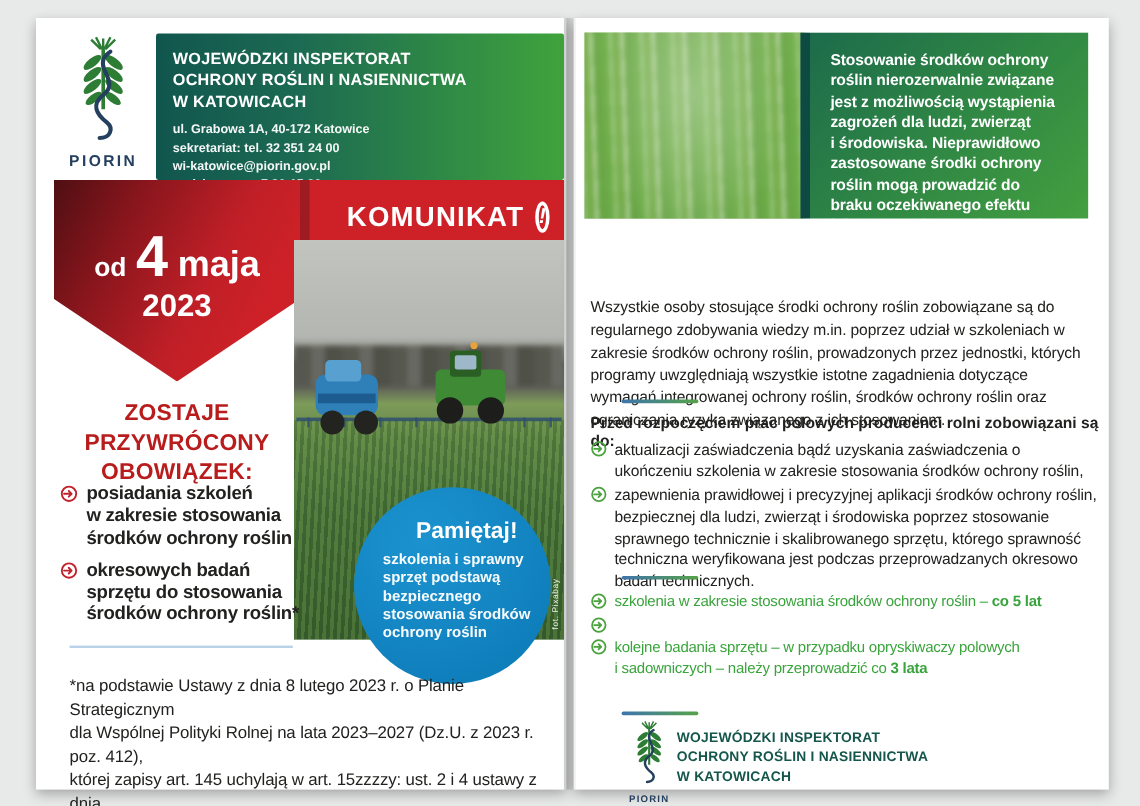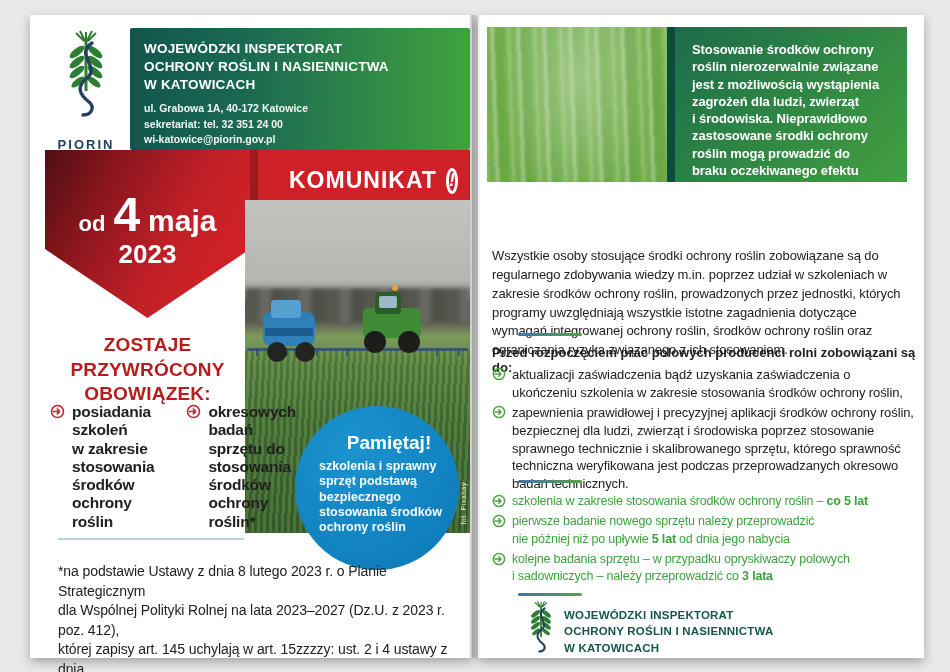--- a/index.html
+++ b/index.html
@@ -8,21 +8,21 @@
   .abs{position:absolute;}
   .pre{white-space:pre-line;}
   .page{position:absolute;top:15px;height:643px;background:#fff;box-shadow:0 4px 10px rgba(0,0,0,.3);}
   #page-left{left:30px;width:442px;}
   #page-right{left:478px;width:446px;}
   .fold{position:absolute;left:470px;top:15px;width:10px;height:643px;
         background:linear-gradient(90deg,rgba(0,0,0,.18),rgba(0,0,0,.04));}
 
   
   .logo-wrap{left:16px;top:14px;width:80px;text-align:center;}
-  .logo-caption{font-size:13px;letter-spacing:2px;color:#24405e;margin-top:14px;font-weight:bold;}
+  .logo-caption{font-size:13px;letter-spacing:2px;color:#24405e;margin-top:2px;font-weight:bold;}
   .hdr-box{left:100px;top:13px;width:340px;height:122px;border-radius:2px;
            background:linear-gradient(90deg,#11564e,#1c6a52 35%,#3fa33c);color:#fff;
            padding:12px 0 0 14px;box-sizing:border-box;}
   .hdr-title{font-size:13.5px;font-weight:bold;line-height:1.32;letter-spacing:.2px;}
   .hdr-addr{font-size:10.5px;line-height:1.45;margin-top:8px;font-weight:bold;opacity:.95;}
 
   .red-band{left:15px;top:135px;width:425px;height:50px;background:#ce2127;}
   .red-band-notch{left:215px;top:135px;width:13px;height:50px;background:#9e1b21;}
   .ribbon{left:15px;top:135px;width:205px;height:168px;
           background:linear-gradient(118deg,#4f0f13,#8c161d 28%,#c01f27 58%,#ce2127 80%);
@@ -54,21 +54,21 @@
             transform:rotate(180deg);opacity:.9;letter-spacing:.5px;}
 
   .blue-circle{left:265px;top:391px;width:164px;height:164px;border-radius:50%;
                background:radial-gradient(circle at 35% 28%,#1b93cf,#0f7fbc 75%);
                color:#fff;padding:26px 0 0 24px;box-sizing:border-box;}
   .bc-title{font-size:19px;font-weight:bold;margin-bottom:5px;text-align:center;}
   .bc-body{font-size:12.5px;line-height:1.22;font-weight:bold;opacity:.97;}
 
   .oblig-head{left:20px;top:318px;width:195px;text-align:center;color:#b91c1c;
               font-size:19px;font-weight:bold;line-height:1.3;letter-spacing:.2px;}
-  .oblig-list{left:20px;top:388px;width:200px;display:flex;flex-direction:row;gap:32px;}
+  .oblig-list{left:20px;top:388px;width:200px;display:flex;flex-direction:column;gap:9px;}
   .bullet{display:flex;gap:7px;}
   .bullet .txt{font-size:15.5px;font-weight:bold;line-height:1.18;letter-spacing:-.2px;}
   .arrow-ic{flex:0 0 auto;margin-top:1px;}
 
   .blue-line{left:28px;top:523px;width:186px;height:2px;background:#b9d2e8;}
   .footnote{left:28px;top:547px;width:404px;font-size:14px;line-height:1.4;letter-spacing:-.1px;}
 
   
   .photo-r{left:9px;top:12px;width:420px;height:155px;overflow:hidden;}
   .wheat{position:absolute;left:0;top:0;width:180px;height:208px;
@@ -272,22 +272,20 @@
           <circle cx="10" cy="10" r="8" fill="none" stroke="currentColor" stroke-width="2.1"></circle>
           <path d="M4.5 10h7.5 M9.7 6.8 12.9 10 9.7 13.2" fill="none" stroke="currentColor" stroke-width="2.1" stroke-linecap="round" stroke-linejoin="round"></path>
         </svg>
         <span class="pre"><span>szkolenia w zakresie stosowania środków ochrony roślin – </span><b>co 5 lat</b><span></span></span>
       </div>
       <div class="deadline">
         <svg class="arrow-ic" width="14" height="14" viewBox="0 0 20 20" style="color:#4aa33e">
           <circle cx="10" cy="10" r="8" fill="none" stroke="currentColor" stroke-width="2.1"></circle>
           <path d="M4.5 10h7.5 M9.7 6.8 12.9 10 9.7 13.2" fill="none" stroke="currentColor" stroke-width="2.1" stroke-linecap="round" stroke-linejoin="round"></path>
         </svg>
-        <span class="pre"><span>pierwsze badanie nowego sprzętu należy przeprowadzić
-nie później niż po upływie </span><b>5 lat</b><span> od dnia jego nabycia</span></span>
       </div>
       <div class="deadline">
         <svg class="arrow-ic" width="14" height="14" viewBox="0 0 20 20" style="color:#4aa33e">
           <circle cx="10" cy="10" r="8" fill="none" stroke="currentColor" stroke-width="2.1"></circle>
           <path d="M4.5 10h7.5 M9.7 6.8 12.9 10 9.7 13.2" fill="none" stroke="currentColor" stroke-width="2.1" stroke-linecap="round" stroke-linejoin="round"></path>
         </svg>
         <span class="pre"><span>kolejne badania sprzętu – w przypadku opryskiwaczy polowych
 i sadowniczych – należy przeprowadzić co </span><b>3 lata</b><span></span></span>
       </div>
     </div>

